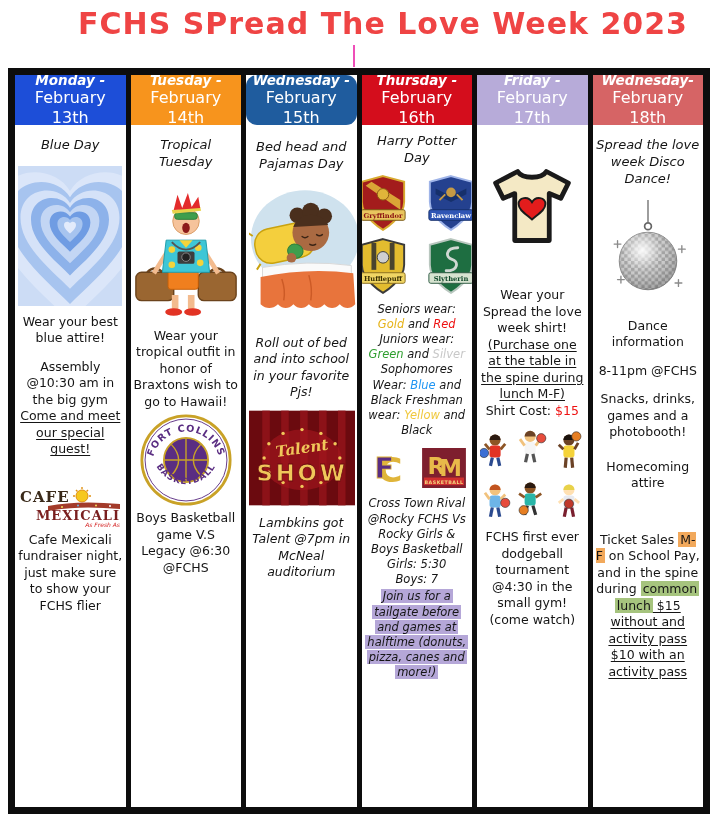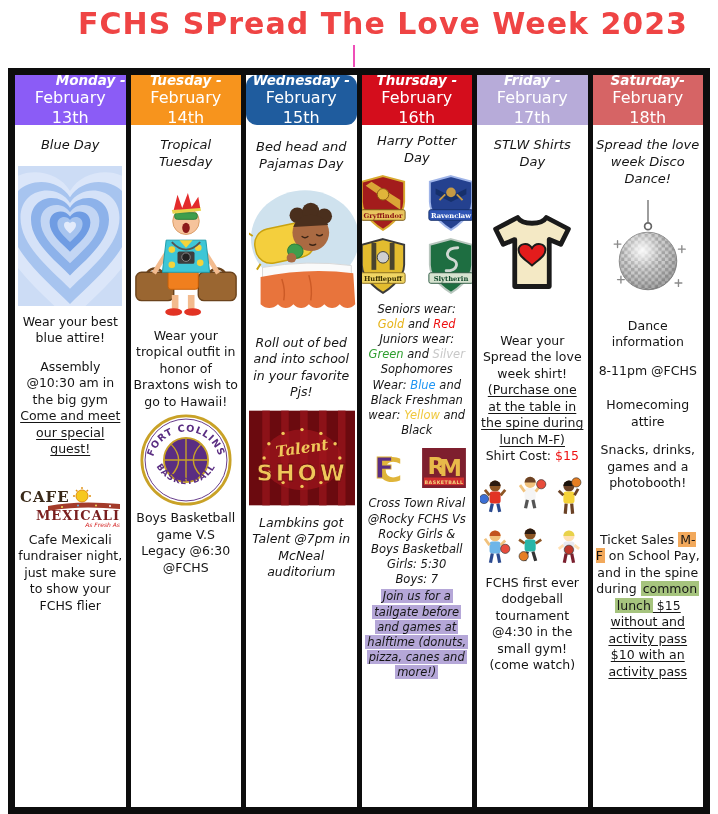--- a/index.html
+++ b/index.html
@@ -38,21 +38,21 @@
 </head>
 <body>
 
 <div class="stage">
   <div class="poster-title">FCHS SPread The Love Week 2023</div>
   <div class="title-tick"></div>
 
   <div class="board">
 
     <div class="col">
-      <div class="col-header" style="background-color: #8b5cf6; align-items: flex-end;">
+      <div class="col-header" style="background-color: #1d4ed8;">
         <div class="day">Monday -</div>
         <div class="date">February 13th</div>
       </div>
       <div class="col-body">
         <div class="theme mt16">Blue Day</div>
         <svg class="mt12" width="104" height="140" viewBox="0 0 104 140" preserveAspectRatio="xMidYMid slice">
           <rect width="104" height="140" fill="#ccdcf5"></rect>
           <g transform="translate(52,60)">
             <g transform="scale(2.5)">
                 <path d="M0,-14 C-7,-26 -30,-24 -30,-5 C-30,12 -12,26 0,38 C12,26 30,12 30,-5 C30,-24 7,-26 0,-14 Z" fill="#dbe6f9"></path>
@@ -281,21 +281,20 @@
         <p class="txt it mt2"><span class="hl-purple">Join us for a tailgate before and games at halftime (donuts, pizza, canes and more!)</span></p>
       </div>
     </div>
 
     <div class="col">
       <div class="col-header" style="background-color: rgb(183, 171, 217);">
         <div class="day">Friday -</div>
         <div class="date">February 17th</div>
       </div>
       <div class="col-body">
-        <div class="theme mt16">STLW Shirts Day</div>
         <svg class="mt40" width="92" height="82" viewBox="0 0 96 84">
           <path d="M33,6 C38,14 58,14 63,6 L86,18 L78,34 L66,29 L66,78 L30,78 L30,29 L18,34 L10,18 Z" fill="#f4e9c5" stroke="#1a1a1a" stroke-width="5" stroke-linejoin="round"></path>
           <path d="M48,38 c-4,-7 -14,-5 -14,2 c0,6 7,10 14,16 c7,-6 14,-10 14,-16 c0,-7 -10,-9 -14,-2 z" fill="#e31c1c" stroke="#1a1a1a" stroke-width="2"></path>
         </svg>
         <p class="txt mt40">Wear your Spread the love week shirt!</p>
         <p class="txt ul">(Purchase one at the table in the spine during lunch M-F)</p>
         <p class="txt"><span>Shirt Cost: </span><span class="price">$15</span></p>
         <svg class="mt10" width="104" height="96" viewBox="0 0 112 104">
           <g transform="translate(8,6)">
             <circle cx="8" cy="6" r="6" fill="#8d5524"></circle>
@@ -357,21 +356,21 @@
             <line x1="11" y1="25" x2="13" y2="35" stroke="#7a1f2e" stroke-width="3.5"></line>
             <circle cx="8" cy="21" r="5" fill="#c0392b" stroke="#333" stroke-width="0.7"></circle>
           </g>
         </svg>
         <p class="txt mt4">FCHS first ever dodgeball tournament @4:30 in the small gym! (come watch)</p>
       </div>
     </div>
 
     <div class="col">
       <div class="col-header" style="background-color: rgb(214, 100, 101);">
-        <div class="day">Saturday-</div>
+        <div class="day">Wednesday-</div>
         <div class="date">February 18th</div>
       </div>
       <div class="col-body">
         <div class="theme mt16">Spread the love week Disco Dance!</div>
         <svg class="mt12" width="88" height="100" viewBox="0 0 104 118">
           <defs>
             <pattern id="discoCk" width="8" height="8" patternUnits="userSpaceOnUse">
               <rect width="8" height="8" fill="#c4c4c4"></rect>
               <rect width="4" height="4" fill="#8e8e8e"></rect>
               <rect x="4" y="4" width="4" height="4" fill="#8e8e8e"></rect>
@@ -388,20 +387,20 @@
           <circle cx="52" cy="72" r="34" fill="url(#discoSh)"></circle>
           <g stroke="#8a8a8a" stroke-width="1.6" stroke-linecap="round">
             <path d="M12,52 h8 M16,48 v8"></path>
             <path d="M88,58 h8 M92,54 v8"></path>
             <path d="M16,94 h8 M20,90 v8"></path>
             <path d="M84,98 h8 M88,94 v8"></path>
           </g>
         </svg>
         <p class="txt mt18">Dance information</p>
         <p class="txt mt16">8-11pm @FCHS</p>
+        <p class="txt mt16">Snacks, drinks, games and a photobooth!</p>
         <p class="txt mt18">Homecoming attire</p>
-        <p class="txt mt16">Snacks, drinks, games and a photobooth!</p>
         <p class="txt mt40"><span>Ticket Sales </span><span class="hl-orange">M-F</span><span> on School Pay, and in the spine during </span><span class="hl-green">common lunch</span><span class="ul"> $15 without and activity pass $10 with an activity pass</span></p>
       </div>
     </div>
 
   </div>
 </div>
 
 </body></html>

